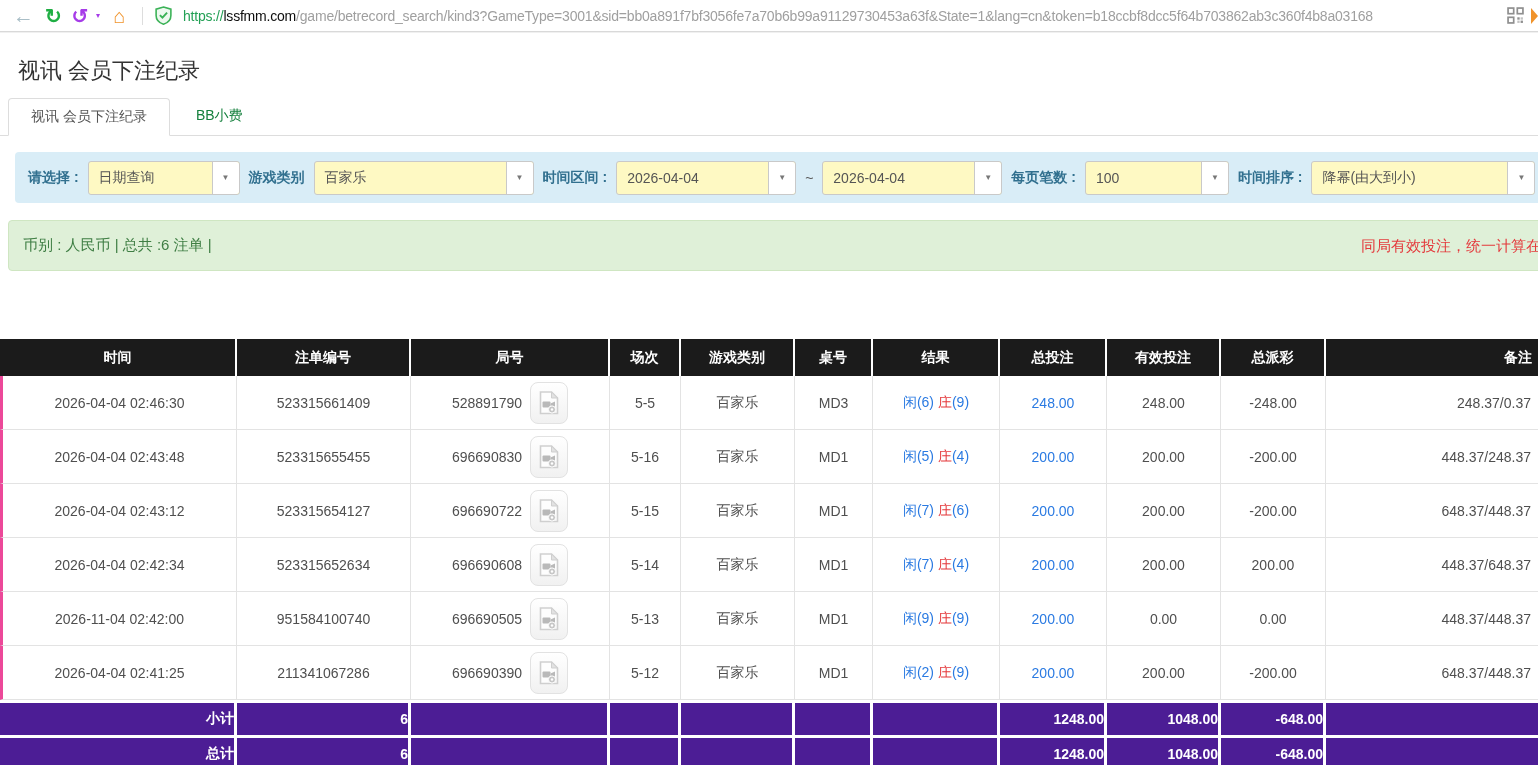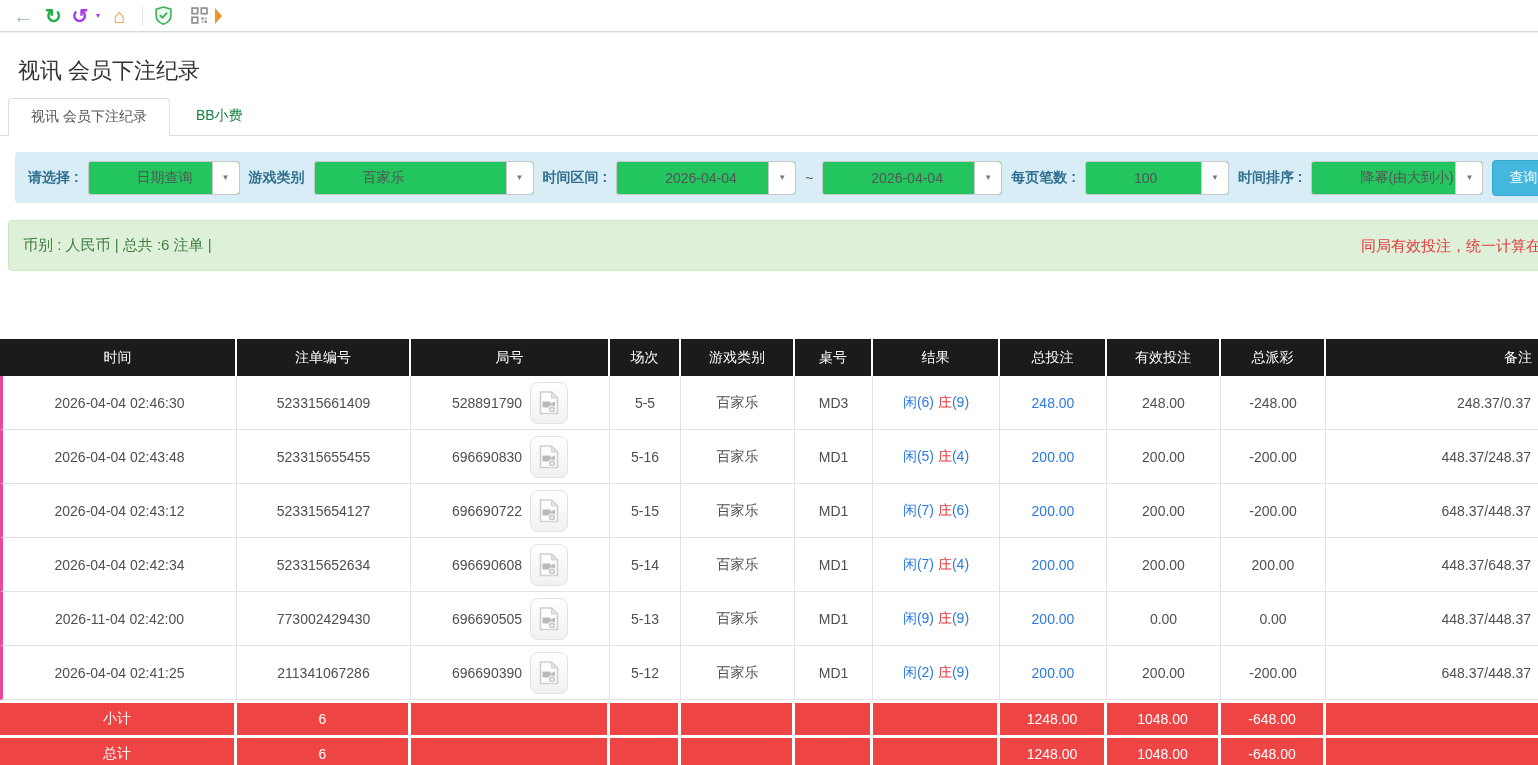--- a/index.html
+++ b/index.html
@@ -40,81 +40,82 @@
     border-radius:4px 4px 0 0; color:#555; padding:9px 22px; margin-bottom:-1px;
   }
   .tab.inactive { color:#15803d; padding:9px 26px 10px; }
 
   
   .filter-bar {
     margin:16px 0 0 15px; width:1600px; height:51px; background:#d9edf7;
     border-radius:4px; display:flex; align-items:center; padding-left:13px; gap:9px; font-size:14px;
   }
   .f-label { color:#31708f; font-weight:bold; white-space:nowrap; }
-  .combo { display:flex; align-items:stretch; height:34px; background:#22c55e; border:1px solid #c9c9c9; border-radius:3px; flex:none; cursor:pointer;padding-left:38px; }
+  .combo { display:flex; align-items:stretch; height:34px; background:#fef9c3; border:1px solid #c9c9c9; border-radius:3px; flex:none; cursor:pointer; }
   .combo .val { display:flex; align-items:center; padding:0 10px; color:#555; flex:1; white-space:nowrap; overflow:hidden; }
   .combo .arrow { width:27px; border-left:1px solid #c9c9c9; display:flex; align-items:center; justify-content:center; color:#777; font-size:8px; border-radius:0 3px 3px 0; background:#fff; }
-  .w-choose { width:152px; } .w-game { width:220px; } .w-date { width:180px; } .w-size { width:144px; } .w-sort { width:172px; }
+  .w-choose { width:152px; } .w-game { width:220px; } .w-date { width:180px; } .w-size { width:144px; } .w-sort { width:224px; }
   .tilde { color:#555; }
   .search-btn { height:36px; width:62px; background:#45b6dd; color:#fff; border:1px solid #34a7cf; border-radius:4px; font-size:14px; flex:none; cursor:pointer; }
 
   
   .summary-bar {
     margin:17px 0 0 8px; width:1604px; height:51px; background:#dff0d8;
     border:1px solid #cfe6c2; border-radius:4px; position:relative;
     display:flex; align-items:center; padding-left:14px; font-size:15px; color:#3f7e44;
   }
   .summary-right { position:absolute; left:1352px; top:16px; color:#e4393c; white-space:nowrap; font-size:15px; }
 
   
   .bet-table { margin-top:68px; width:1616px; table-layout:fixed; border-collapse:separate; border-spacing:0; font-size:14px; }
   .bet-table thead th {
-    background:#1b1b1b; color:#fff; height:37px; font-weight:normal;
+    background:#1b1b1b; color:#fff; height:37px; font-weight:bold;
     border-right:2px solid #fff; text-align:center; padding:8px;
   }
   .bet-table thead th:last-child { border-right:none; text-align:right; padding-right:84px; }
   .bet-table tbody td {
     height:54px; border-bottom:1px solid #e3e3e3; border-right:1px solid #e3e3e3;
     color:#4f4f4f; text-align:center; padding:0; background:#fff;
   }
   .bet-table tbody tr td:first-child { border-left:3px solid #ec4899; }
   .remark-cell { text-align:right !important; padding-right:84px !important; }
   .round-wrap { display:flex; align-items:center; justify-content:center; gap:8px; }
   .video-btn {
     width:38px; height:42px; border:1px solid #e2e2e2; border-radius:8px;
     background:linear-gradient(#ffffff,#f1f1f1); display:flex; align-items:center; justify-content:center;
     cursor:pointer; padding:0;
   }
   .bet-link { color:#2a7ae2; text-decoration:none; cursor:pointer; }
   .res-player { color:#2a7ae2; }
   .res-banker { color:#e4393c; }
   .neg { color:#e4393c; }
   .bet-table tfoot td {
-    background:#ef4444; color:#fff; height:35px; text-align:center;
-    border-right:3px solid #fff; border-top:3px solid #fff; padding:0;
+    background:#4c1d95; color:#fff; height:35px; text-align:right;
+    border-right:3px solid #fff; border-top:3px solid #fff; padding:0;font-weight:bold;
   }
   .bet-table tfoot td:last-child { border-right:none; }
   .tfoot-neg { color:#ee1111; }
 </style>
 </head>
 <body>
 
 <div class="browser-bar">
   <span class="nav-ico ico-back">←</span>
   <span class="nav-ico ico-refresh">↻</span>
   <span class="nav-ico ico-undo">↺</span>
   <span class="nav-ico ico-caret">▾</span>
   <span class="nav-ico ico-home">⌂</span>
   <span class="vdiv"></span>
   <span class="shield">
     <svg width="17" height="19" viewBox="0 0 16 18">
       <path d="M8 1 L15 3 V9 C15 13.5 12 16 8 17.2 C4 16 1 13.5 1 9 V3 Z" fill="#eef9f0" stroke="#3bb257" stroke-width="1.5"></path>
       <path d="M4.6 8.6 L7 11 L11.4 6.2" stroke="#3bb257" stroke-width="1.8" fill="none"></path>
     </svg>
   </span>
+  <span class="url-text"><span class="url-scheme">https://</span><span class="url-domain">lssfmm.com</span><span class="url-path">/game/betrecord_search/kind3?GameType=3001&amp;sid=bb0a891f7bf3056fe7a70b6b99a91129730453a63f&amp;State=1&amp;lang=cn&amp;token=b18ccbf8dcc5f64b703862ab3c360f4b8a03168</span></span>
   <span class="qr-btn">
     <svg width="17" height="17" viewBox="0 0 16 16">
       <g fill="none" stroke="#8f8f8f" stroke-width="1.6">
         <rect x="1" y="1" width="5.3" height="5.3"></rect>
         <rect x="9.7" y="1" width="5.3" height="5.3"></rect>
         <rect x="1" y="9.7" width="5.3" height="5.3"></rect>
       </g>
       <g fill="#8f8f8f">
         <rect x="9.7" y="9.7" width="2.2" height="2.2"></rect>
         <rect x="12.8" y="12.8" width="2.2" height="2.2"></rect>
@@ -305,21 +306,21 @@
         <td>百家乐</td>
         <td>MD1</td>
         <td><span class="res-player">闲(7)</span><span class="res-banker"> 庄</span><span class="res-player">(4)</span></td>
         <td><a href="#" class="bet-link">200.00</a></td>
         <td>200.00</td>
         <td>200.00</td>
         <td class="remark-cell">448.37/648.37</td>
       </tr>
       <tr>
         <td>2026-11-04 02:42:00</td>
-        <td>773002429430</td>
+        <td>951584100740</td>
         <td>
           <div class="round-wrap">
             <span>696690505</span>
             <button class="video-btn">
               <svg width="20" height="24" viewBox="0 0 20 24">
                 <path d="M1.5 1h11l6 6v15.5h-17z" fill="#fdfdfd" stroke="#cfcfcf" stroke-width="1.6"></path>
                 <path d="M12.5 1l6 6h-6z" fill="#e2e2e2" stroke="#cfcfcf" stroke-width="1"></path>
                 <rect x="3.5" y="10.5" width="8" height="6" rx="1" fill="#b9b9b9"></rect>
                 <path d="M11.5 12.5l4.5-2v6l-4.5-2z" fill="#b9b9b9"></path>
                 <circle cx="13" cy="18.5" r="3.6" fill="#c7c7c7" stroke="#fff" stroke-width="1"></circle>

